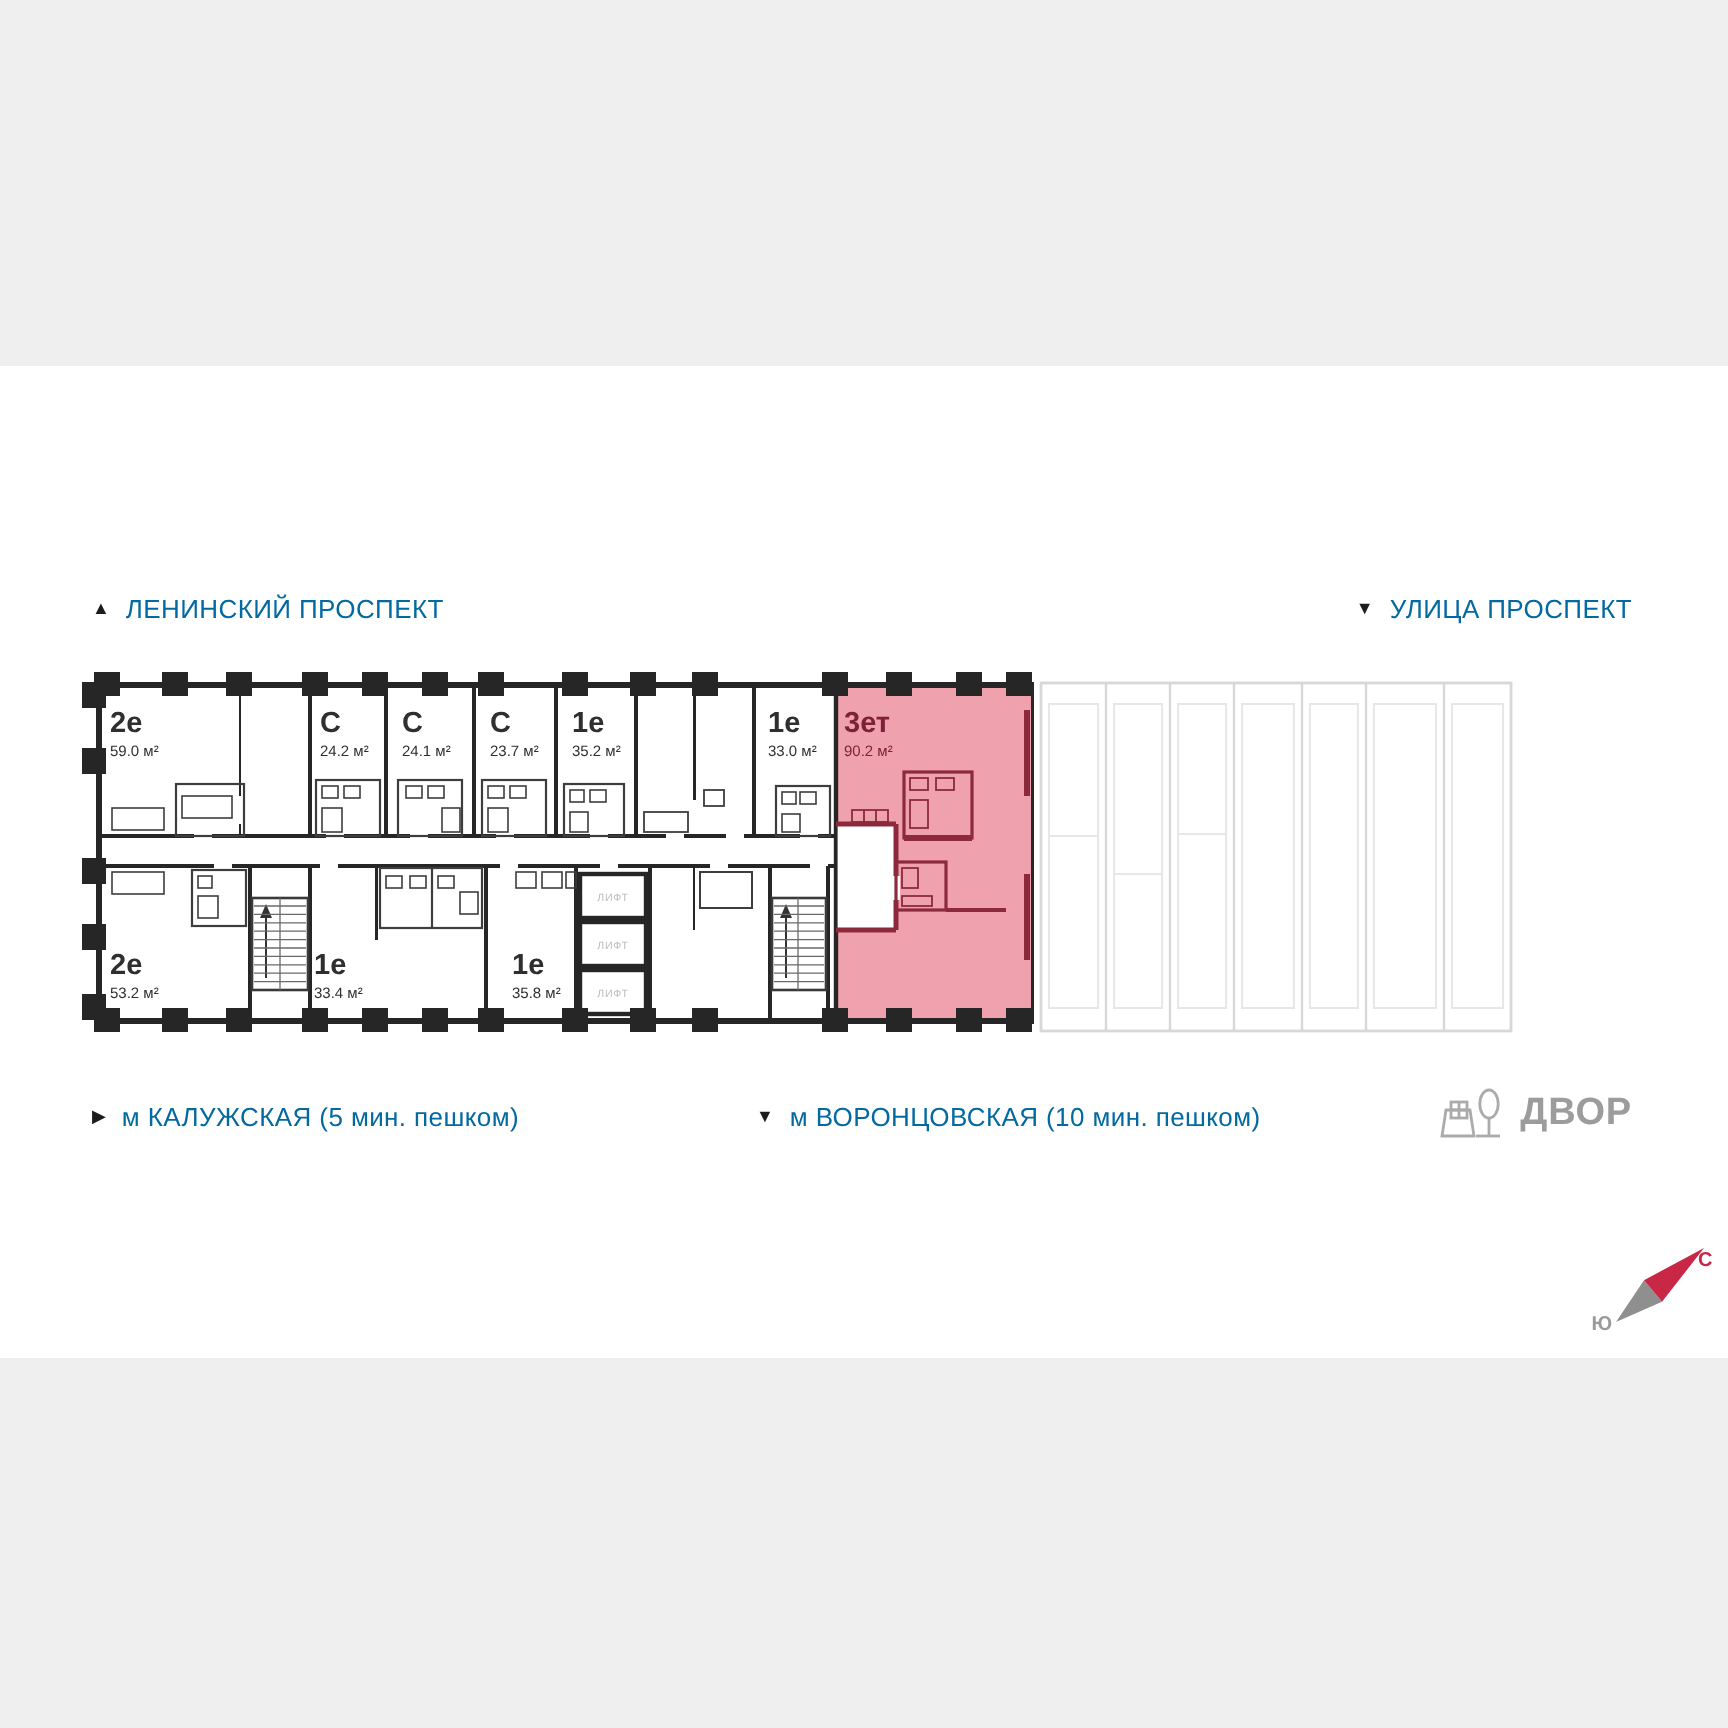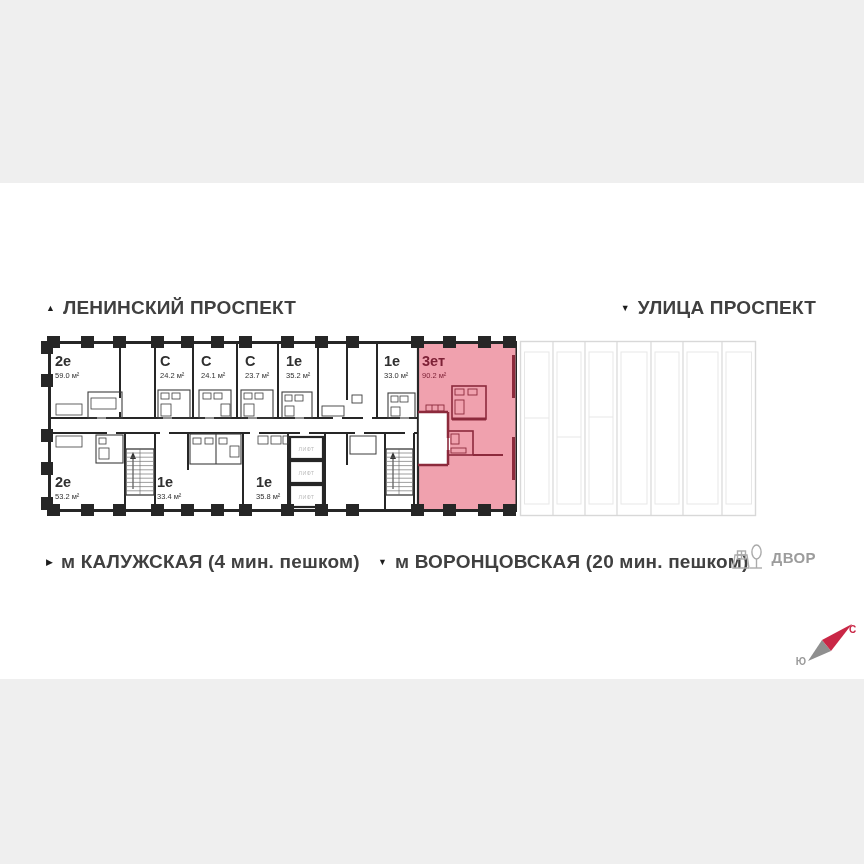--- a/index.html
+++ b/index.html
@@ -5,27 +5,27 @@
   html,body{margin:0;padding:0;}
   body{
     width:864px;height:864px;position:relative;overflow:hidden;
     background:#efefef;
     font-family:"Liberation Sans", sans-serif;
   }
   .white-band{position:absolute;left:0;top:183px;width:864px;height:496px;background:#ffffff;}
   .plan-svg{position:absolute;left:0;top:0;width:864px;height:864px;}
   .label-row{position:absolute;display:flex;align-items:center;gap:8px;white-space:nowrap;}
   .tri{font-size:9px;color:#1c1c1c;line-height:1;}
-  .street-text{font-size:19px;font-weight:700;color:#404040;letter-spacing:.2px;}
+  .street-text{font-size:13px;font-weight:400;color:#0369a1;letter-spacing:.2px;}
   .street-left{left:46px;top:297px;}
   .street-right{right:48px;top:297px;}
   .metro-left{left:46px;top:551px;}
   .metro-center{left:378px;top:551px;}
   .yard{right:48px;top:543px;gap:7px;}
-  .yard-text{font-size:15px;font-weight:600;color:#9c9c9c;letter-spacing:.4px;}
+  .yard-text{font-size:19px;font-weight:600;color:#9c9c9c;letter-spacing:.4px;}
   svg text{font-family:"Liberation Sans", sans-serif;}
   .unit-type{font-size:14.5px;font-weight:600;fill:#2f2f2f;}
   .unit-area{font-size:7.5px;fill:#2f2f2f;}
   .unit-type.sel{fill:#7d2136;}
   .unit-area.sel{fill:#7d2136;}
   .lift-label{font-size:5.3px;fill:#bcbcbc;letter-spacing:.4px;}
   .compass-n{font-size:10px;font-weight:700;fill:#c92746;}
   .compass-s{font-size:10px;font-weight:700;fill:#9a9a9a;}
 </style>
 </head>
@@ -37,25 +37,25 @@
   <span class="tri">▲</span>
   <span class="street-text">ЛЕНИНСКИЙ ПРОСПЕКТ</span>
 </div>
 <div class="label-row street-right">
   <span class="tri">▼</span>
   <span class="street-text">УЛИЦА ПРОСПЕКТ</span>
 </div>
 
 <div class="label-row metro-left">
   <span class="tri">▶</span>
-  <span class="street-text">м КАЛУЖСКАЯ (4 мин. пешком)</span>
+  <span class="street-text">м КАЛУЖСКАЯ (5 мин. пешком)</span>
 </div>
 <div class="label-row metro-center">
   <span class="tri">▼</span>
-  <span class="street-text">м ВОРОНЦОВСКАЯ  (20 мин. пешком)</span>
+  <span class="street-text">м ВОРОНЦОВСКАЯ  (10 мин. пешком)</span>
 </div>
 <div class="label-row yard">
   <svg width="34" height="28" viewBox="0 0 34 28">
     <g fill="none" stroke="#ababab" stroke-width="1.4">
       <path d="M4 12 L16 12 L18 25 L2 25 Z"></path>
       <rect x="6.5" y="8" width="8" height="8"></rect>
       <line x1="10.5" y1="8" x2="10.5" y2="16"></line>
       <line x1="6.5" y1="12" x2="14.5" y2="12"></line>
       <ellipse cx="25.5" cy="9" rx="4.6" ry="7"></ellipse>
       <line x1="25.5" y1="16" x2="25.5" y2="25"></line>

